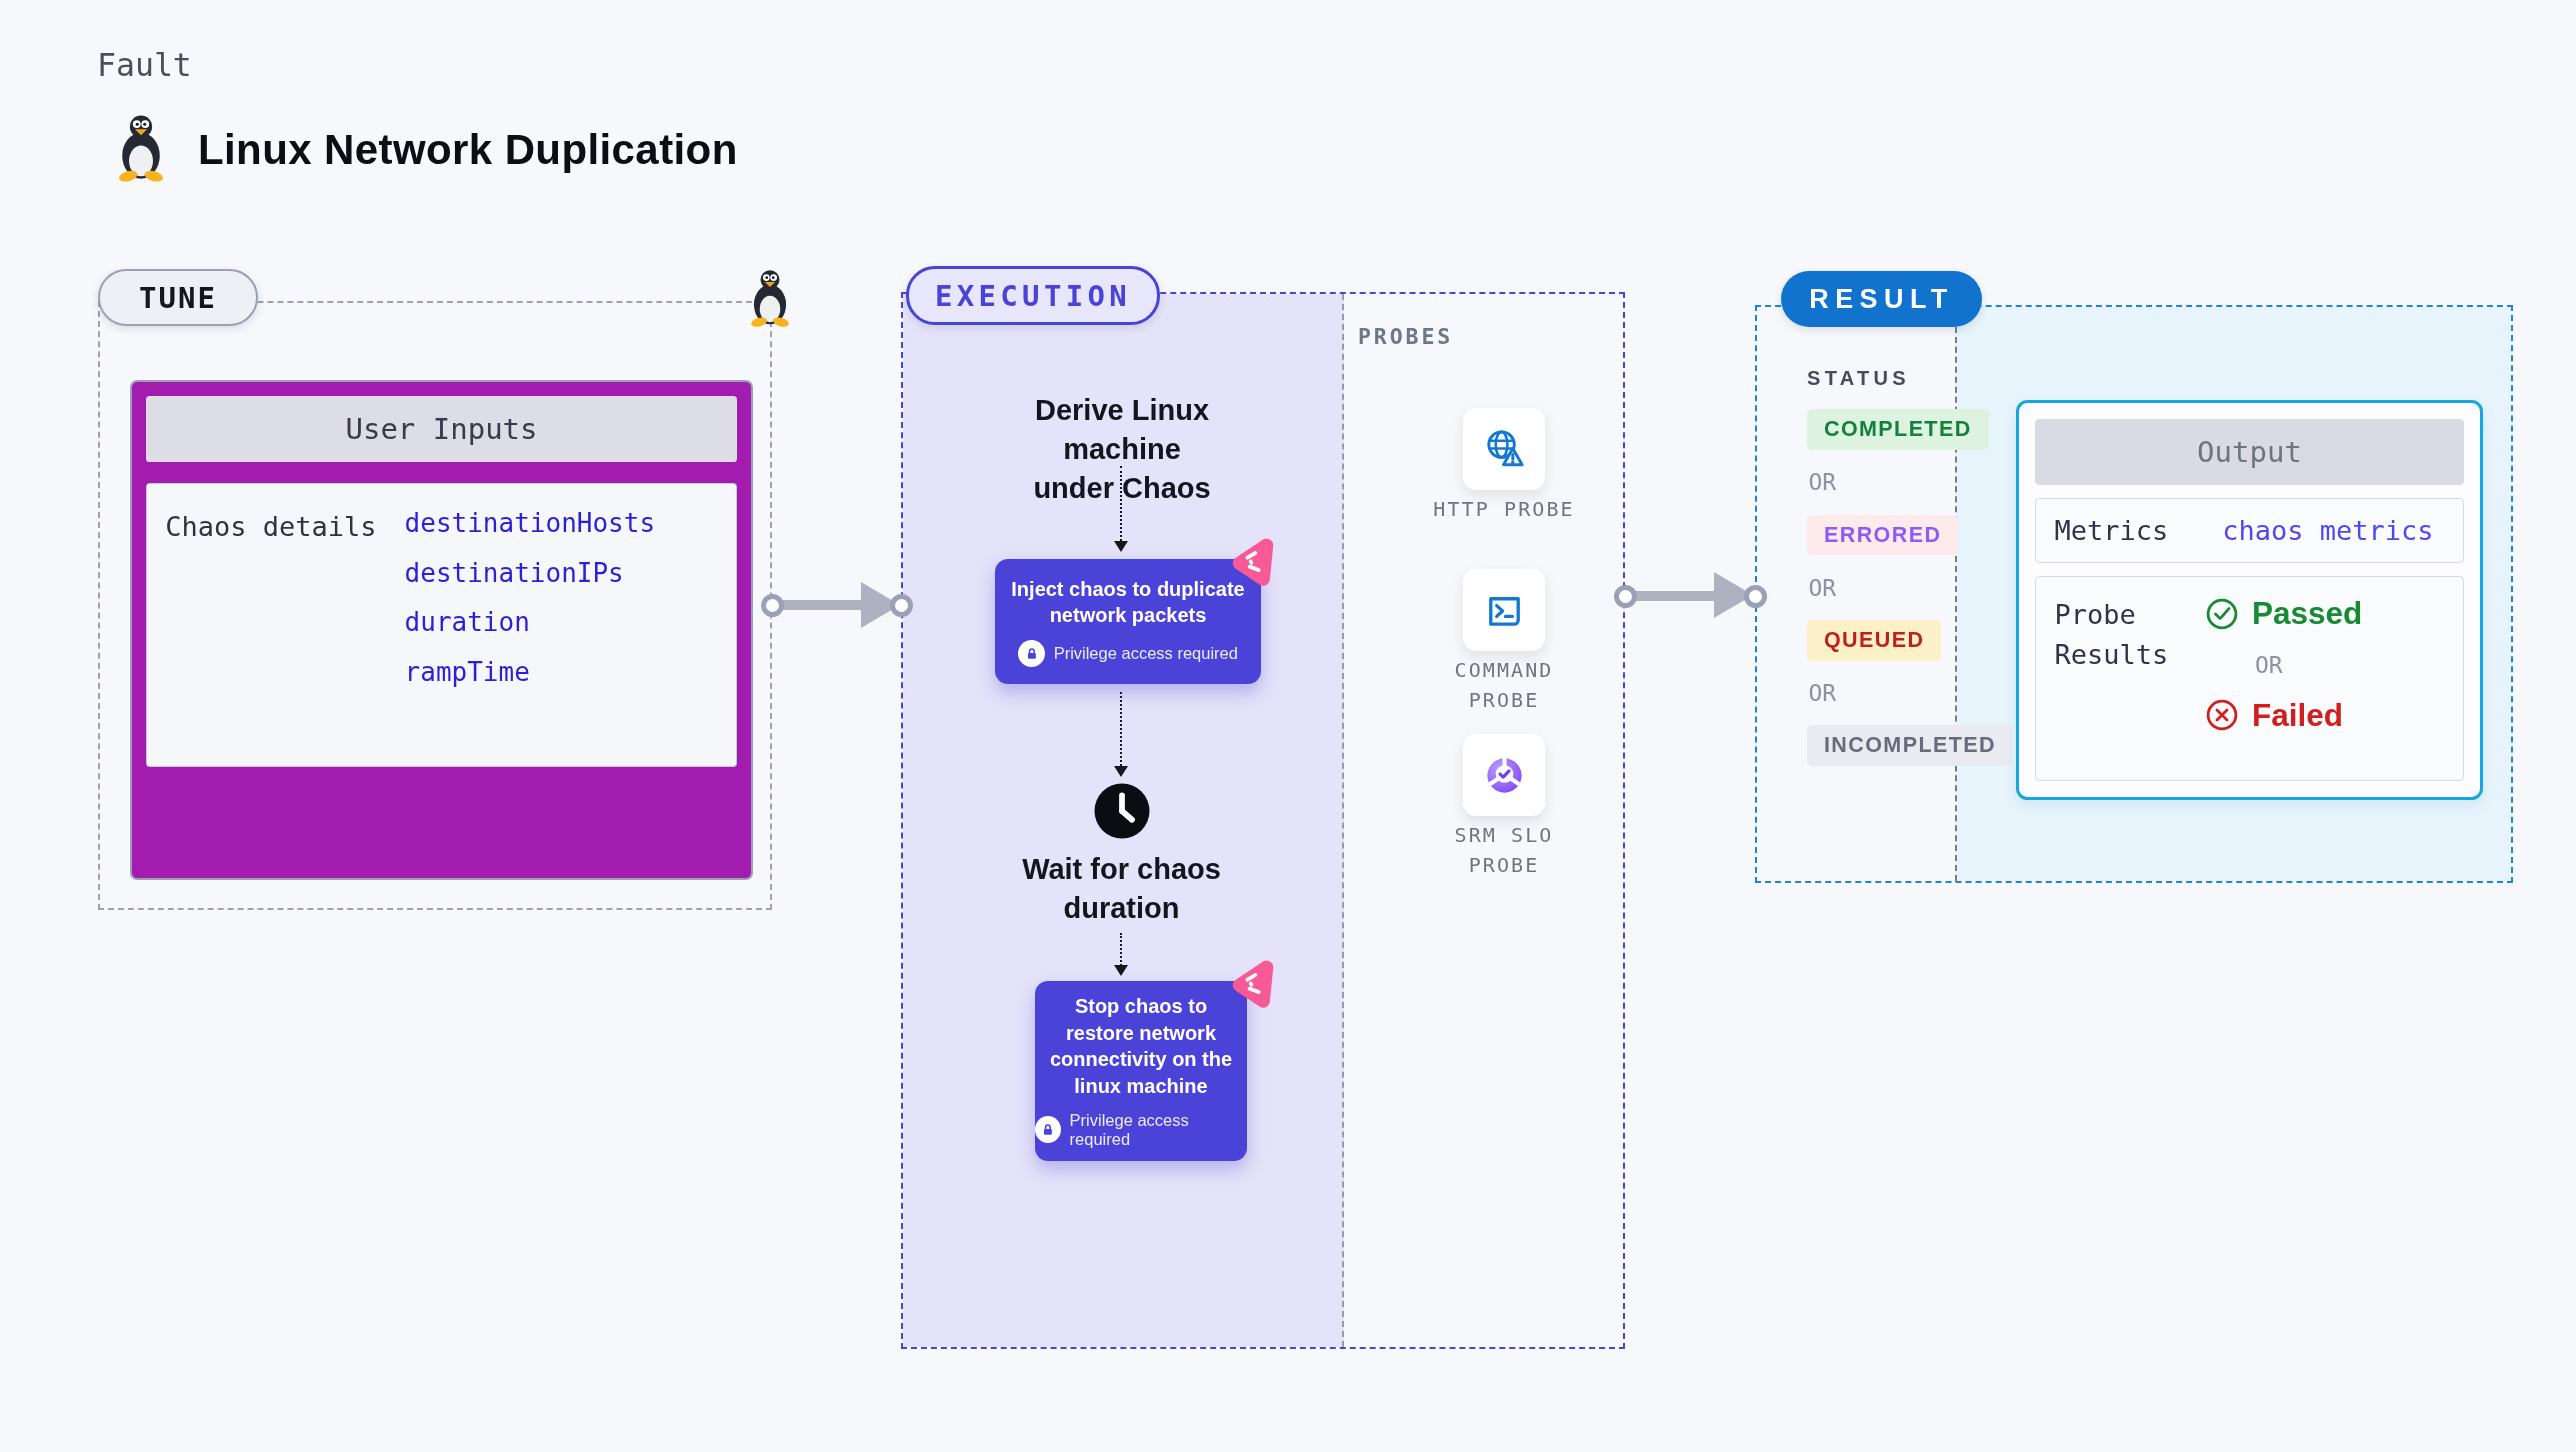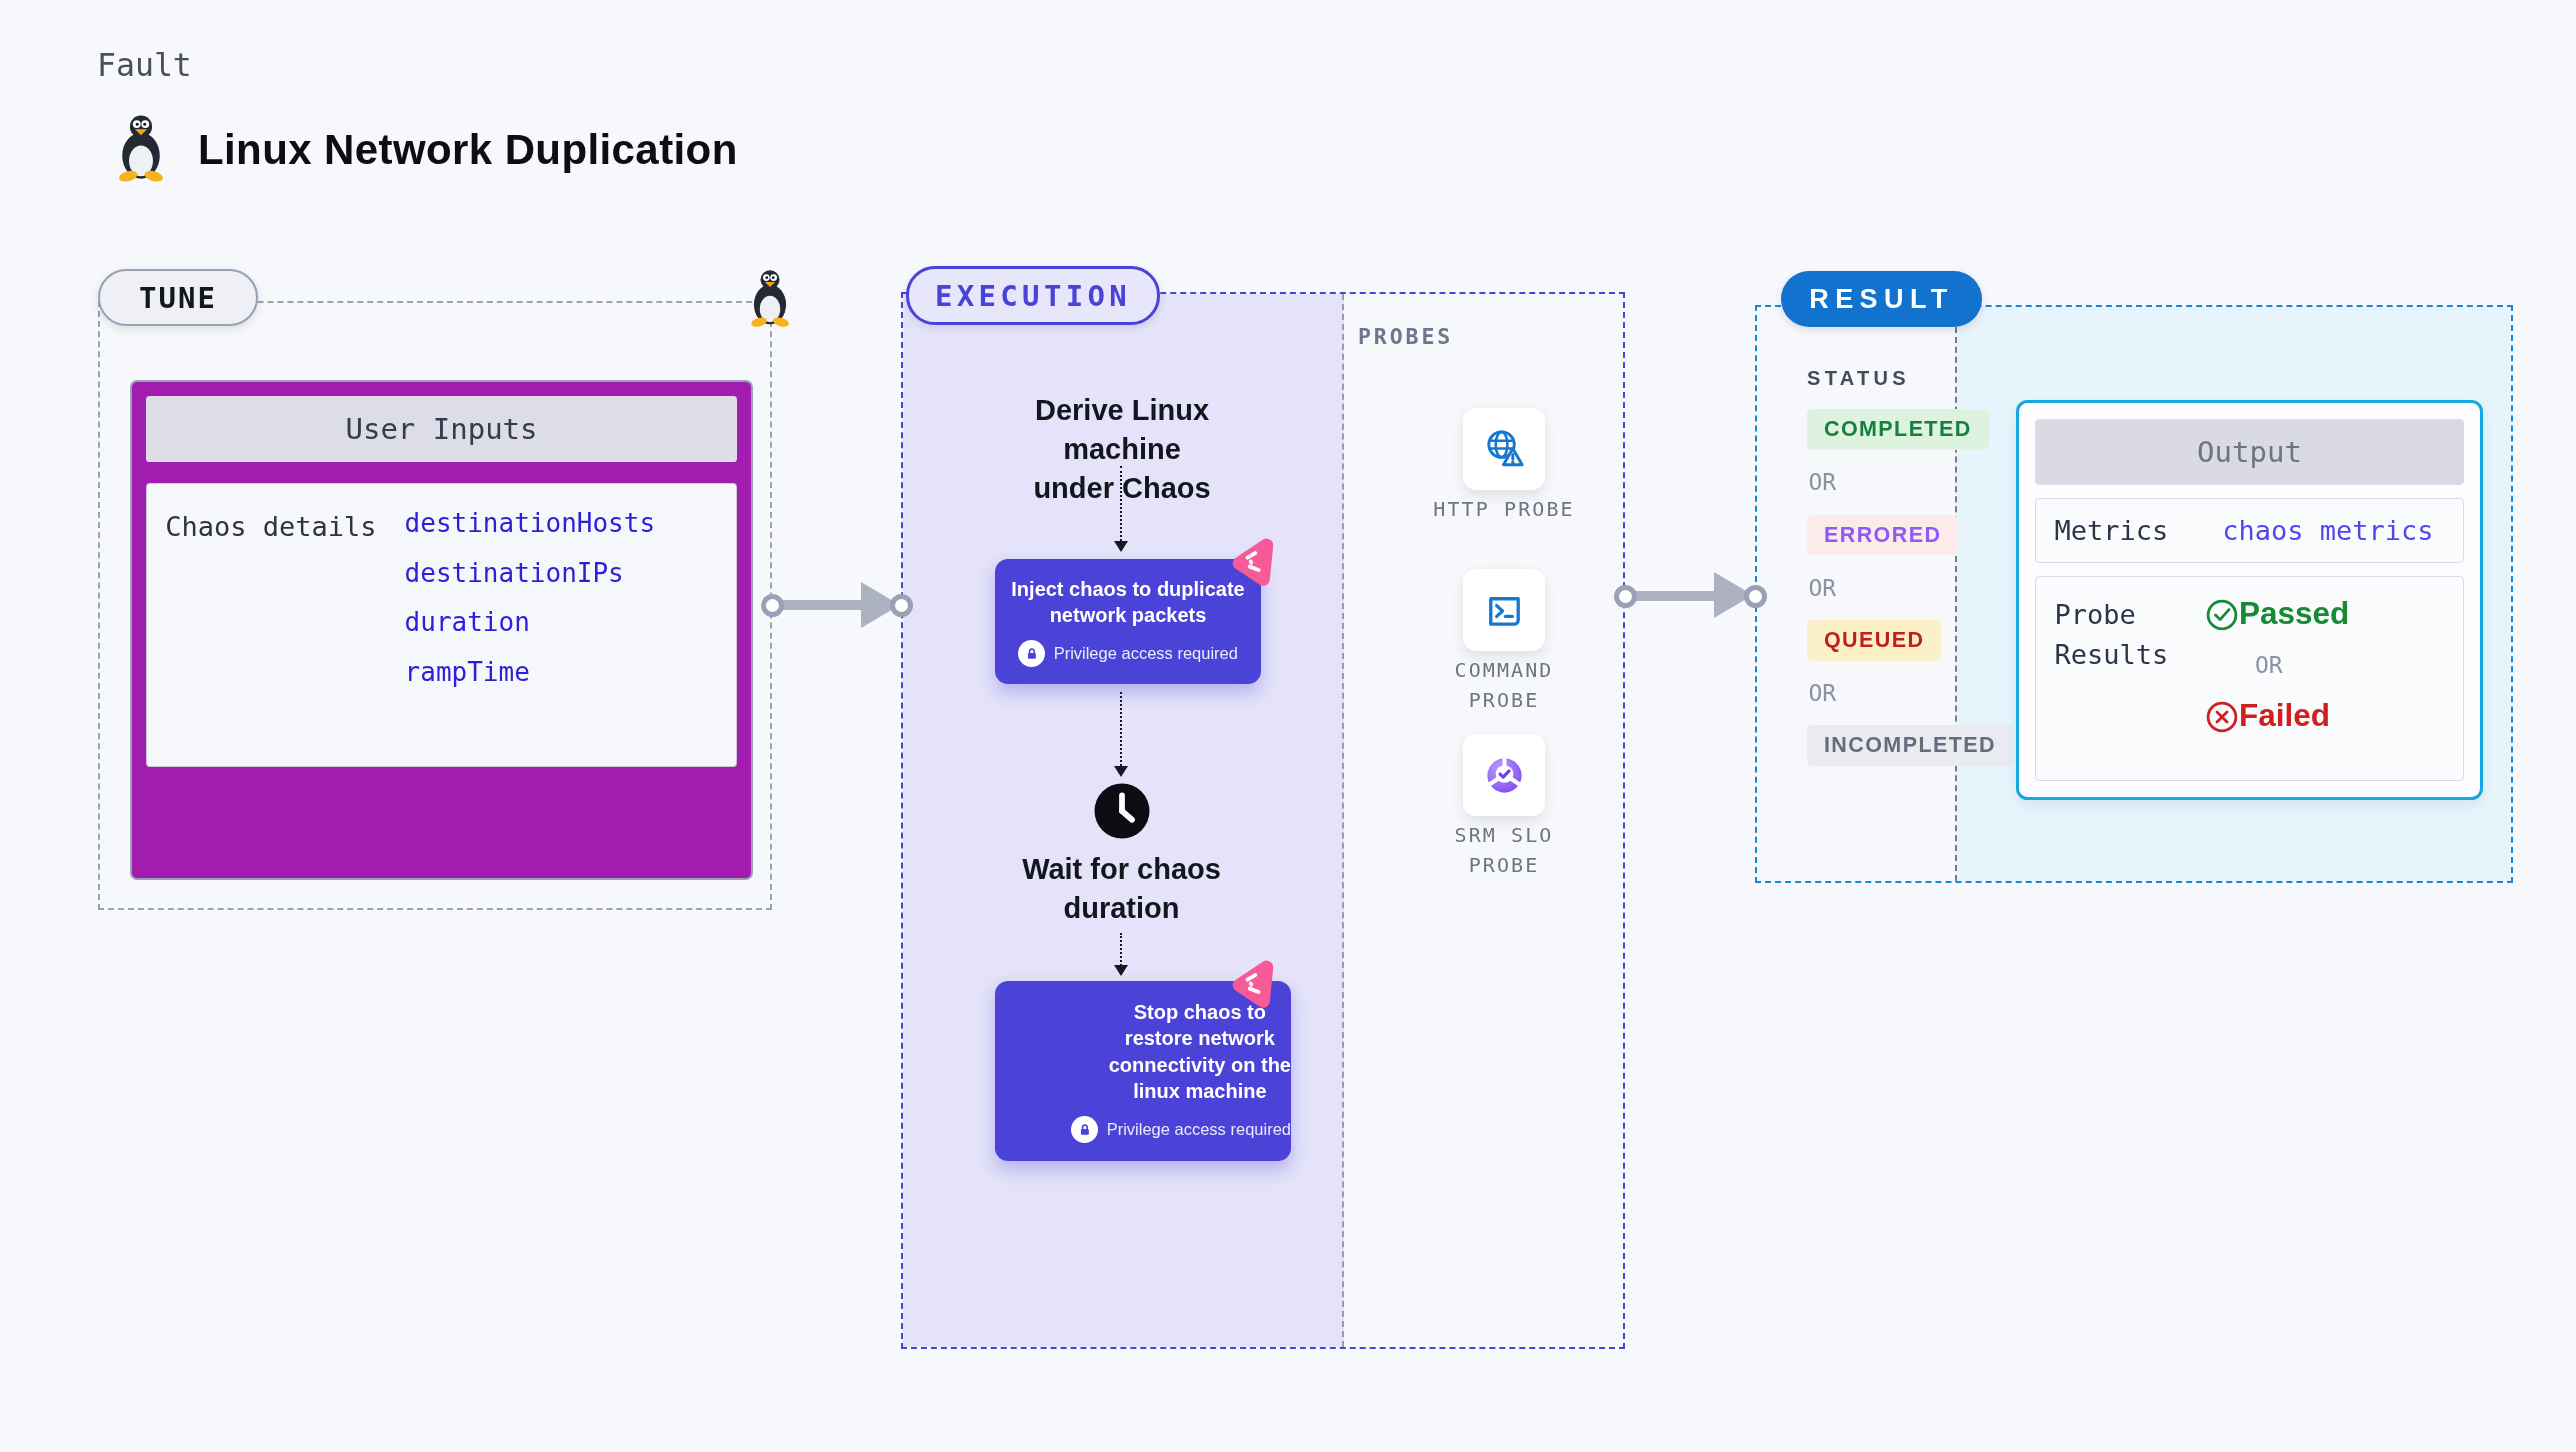--- a/index.html
+++ b/index.html
@@ -46,21 +46,21 @@
   .exec-panel{position:absolute;left:0;top:0;bottom:0;width:439px;background:#e4e3f9;border-right:2.1px dashed #9b9ba5;}
   .exec-badge{left:906px;top:266px;width:254px;height:59px;border-radius:29px;background:#e7e6fb;border:3.6px solid #4a43d7;
     font-size:29px;font-weight:bold;color:#4a43d7;letter-spacing:4.3px;}
   .probes-heading{left:1358px;top:324px;font-size:21.5px;font-weight:bold;color:#70768a;letter-spacing:2.9px;}
   .flow-text{font-size:29px;font-weight:bold;color:#14161e;line-height:1.35;text-align:center;}
   .derive-step{left:975px;top:391px;width:294px;}
   .wait-step{left:1014px;top:850px;width:215px;}
   .chaos-node{background:#4b43d8;border-radius:13px;box-shadow:0 8.6px 18.6px rgba(62,52,210,.28);
     display:flex;flex-direction:column;align-items:center;justify-content:center;z-index:3;}
   .inject-node{left:995px;top:559px;width:266px;height:125px;}
-  .stop-node{left:995px;top:981px;width:296px;height:180px;align-items:flex-end;}
+  .stop-node{left:1035px;top:981px;width:212px;height:180px;}
   .chaos-node .node-title{font-size:20px;font-weight:bold;color:#ffffff;line-height:1.32;text-align:center;}
   .priv-row{display:flex;align-items:center;gap:8.6px;margin-top:11.5px;}
   .priv-circle{width:27px;height:27px;border-radius:50%;background:#ffffff;display:flex;align-items:center;justify-content:center;}
   .priv-text{font-size:16.5px;color:#eceafd;}
   .pink-icon{width:54px;height:54px;z-index:4;}
   .clock-wrap{left:1092px;top:781px;width:60px;height:60px;z-index:3;}
 
   
   .probe-card{width:82px;height:82px;background:#ffffff;border-radius:13px;box-shadow:0 5.7px 13px rgba(30,34,70,.10);
     display:flex;align-items:center;justify-content:center;z-index:3;}
@@ -84,21 +84,21 @@
     padding:15.8px;display:flex;flex-direction:column;z-index:4;box-shadow:0 5.7px 13px rgba(18,115,207,.10);}
   .output-header{height:66px;background:#d9dae3;border-radius:4.3px;display:flex;align-items:center;justify-content:center;
     font-size:29px;color:#6f7483;font-weight:500;flex:0 0 auto;}
   .output-row{border:1.4px solid #d7d9e2;background:#fafbfd;border-radius:4.3px;}
   .metrics-row{margin-top:13px;height:63px;display:flex;align-items:center;flex:0 0 auto;}
   .metrics-label{margin-left:18.6px;font-size:27px;color:#30344a;}
   .metrics-value{margin-left:54px;font-size:27px;color:#5247ef;}
   .proberes-row{margin-top:13px;flex:1 1 auto;display:flex;padding-top:18.6px;}
   .proberes-label{margin-left:18.6px;width:129px;font-size:27px;color:#30344a;line-height:1.45;}
   .proberes-col{margin-left:21.5px;display:flex;flex-direction:column;align-items:flex-start;}
-  .resline{display:flex;align-items:flex-end;}
+  .resline{display:flex;align-items:center;gap:13px;}
   .passed-text{font-size:31.5px;font-weight:bold;color:#188a34;}
   .failed-text{font-size:31.5px;font-weight:bold;color:#cf1f1f;}
   .proberes-col .or-sep{margin:19.3px 0 19.3px 50px;}
 </style>
 </head>
 <body>
 
 <div id="canvas">
 
   <div class="abs fault-eyebrow mono">Fault</div>

